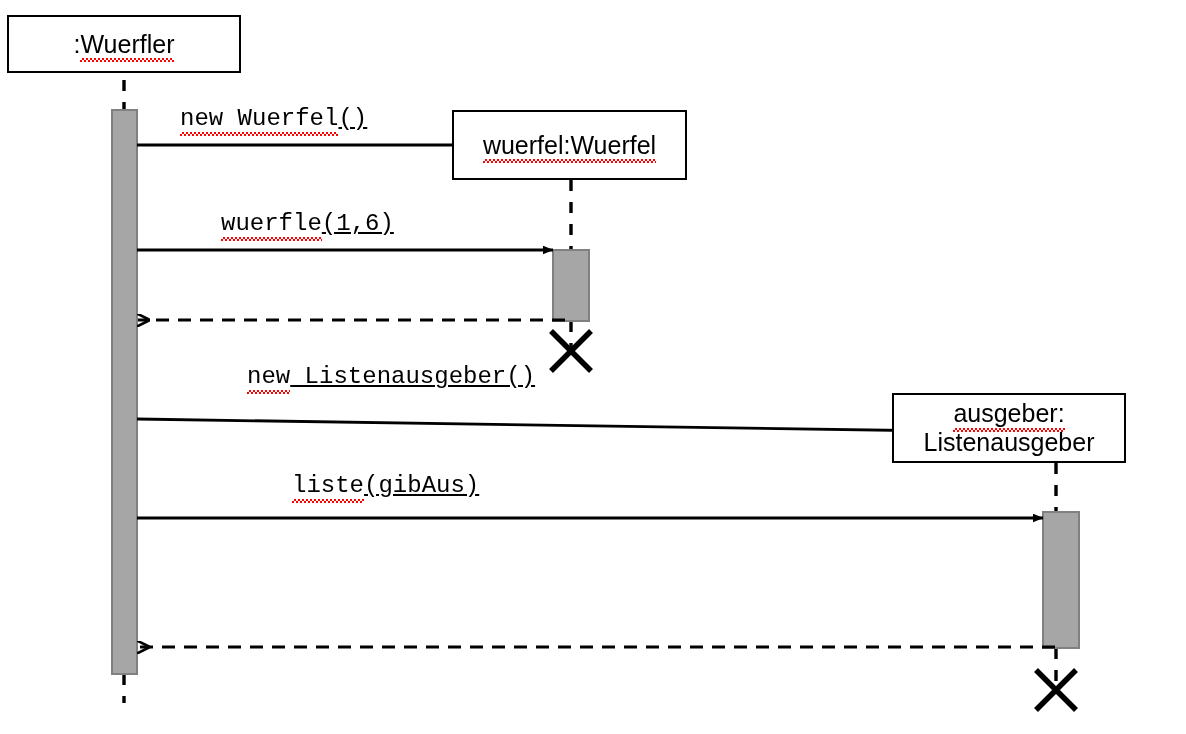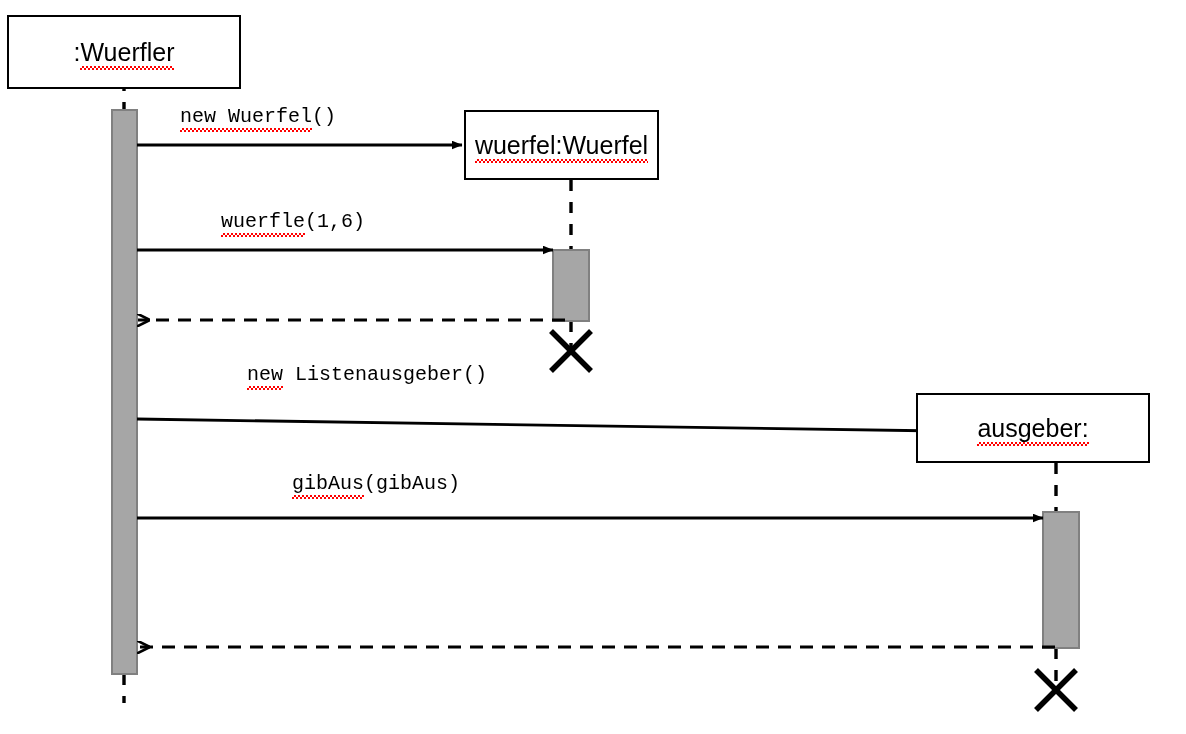--- a/index.html
+++ b/index.html
@@ -36,24 +36,25 @@
   .lifeline-box .box-label {
     font-family: "Liberation Sans", sans-serif;
     font-size: 25px;
     color: #000000;
     white-space: pre-line;
     display: inline-block;
   }
   .msg-label {
     position: absolute;
     font-family: "Liberation Mono", monospace;
-    font-size: 20px;
+    font-size: 24px;
     color: #000000;
     white-space: pre;
     letter-spacing: 0px;
+    text-decoration: underline;
   }
   .squiggle {
     position: relative;
     display: inline-block;
   }
   .squiggle::after {
     content: "";
     position: absolute;
     left: 0;
     right: 0;
@@ -125,31 +126,32 @@
       <line x1="551" y1="331" x2="591" y2="371" stroke="#000000" stroke-width="5.5"></line>
       <line x1="591" y1="331" x2="551" y2="371" stroke="#000000" stroke-width="5.5"></line>
     </g>
     <g>
       <line x1="1036" y1="670" x2="1076" y2="710" stroke="#000000" stroke-width="5.5"></line>
       <line x1="1076" y1="670" x2="1036" y2="710" stroke="#000000" stroke-width="5.5"></line>
     </g>
   </g>
 </svg>
 
-<div class="lifeline-box" style="left:7px; top:15px; width:234px; height:74px;">
+<div class="lifeline-box" style="left:7px; top:15px; width:234px; height:58px;">
   <span class="box-label"><span>:</span><span class="squiggle">Wuerfler</span></span>
 </div>
 
-<div class="lifeline-box" style="left:464px; top:110px; width:195px; height:70px;">
+<div class="lifeline-box" style="left:452px; top:110px; width:235px; height:70px;">
   <span class="box-label"><span class="squiggle">wuerfel:Wuerfel</span></span>
 </div>
 
-<div class="lifeline-box" style="left:916px; top:393px; width:234px; height:70px; flex-direction:column; justify-content:center;">
+<div class="lifeline-box" style="left:892px; top:393px; width:234px; height:70px; flex-direction:column; justify-content:center;">
   <span class="box-label"><span class="squiggle">ausgeber:</span></span>
+  <span class="box-label">Listenausgeber</span>
 </div>
 
 <div class="msg-label" style="left:180px; top:105px;"><span class="squiggle">new Wuerfel</span><span>()</span></div>
 
 <div class="msg-label" style="left:181px; top:210px;margin-left:40px;"><span class="squiggle">wuerfle</span><span>(1,6)</span></div>
 
 <div class="msg-label" style="left:247px; top:363px;"><span class="squiggle">new</span><span> Listenausgeber()</span></div>
 
-<div class="msg-label" style="left:292px; top:472px;"><span class="squiggle">gibAus</span><span>(gibAus)</span></div>
+<div class="msg-label" style="left:292px; top:472px;"><span class="squiggle">liste</span><span>(gibAus)</span></div>
 
 </body></html>

